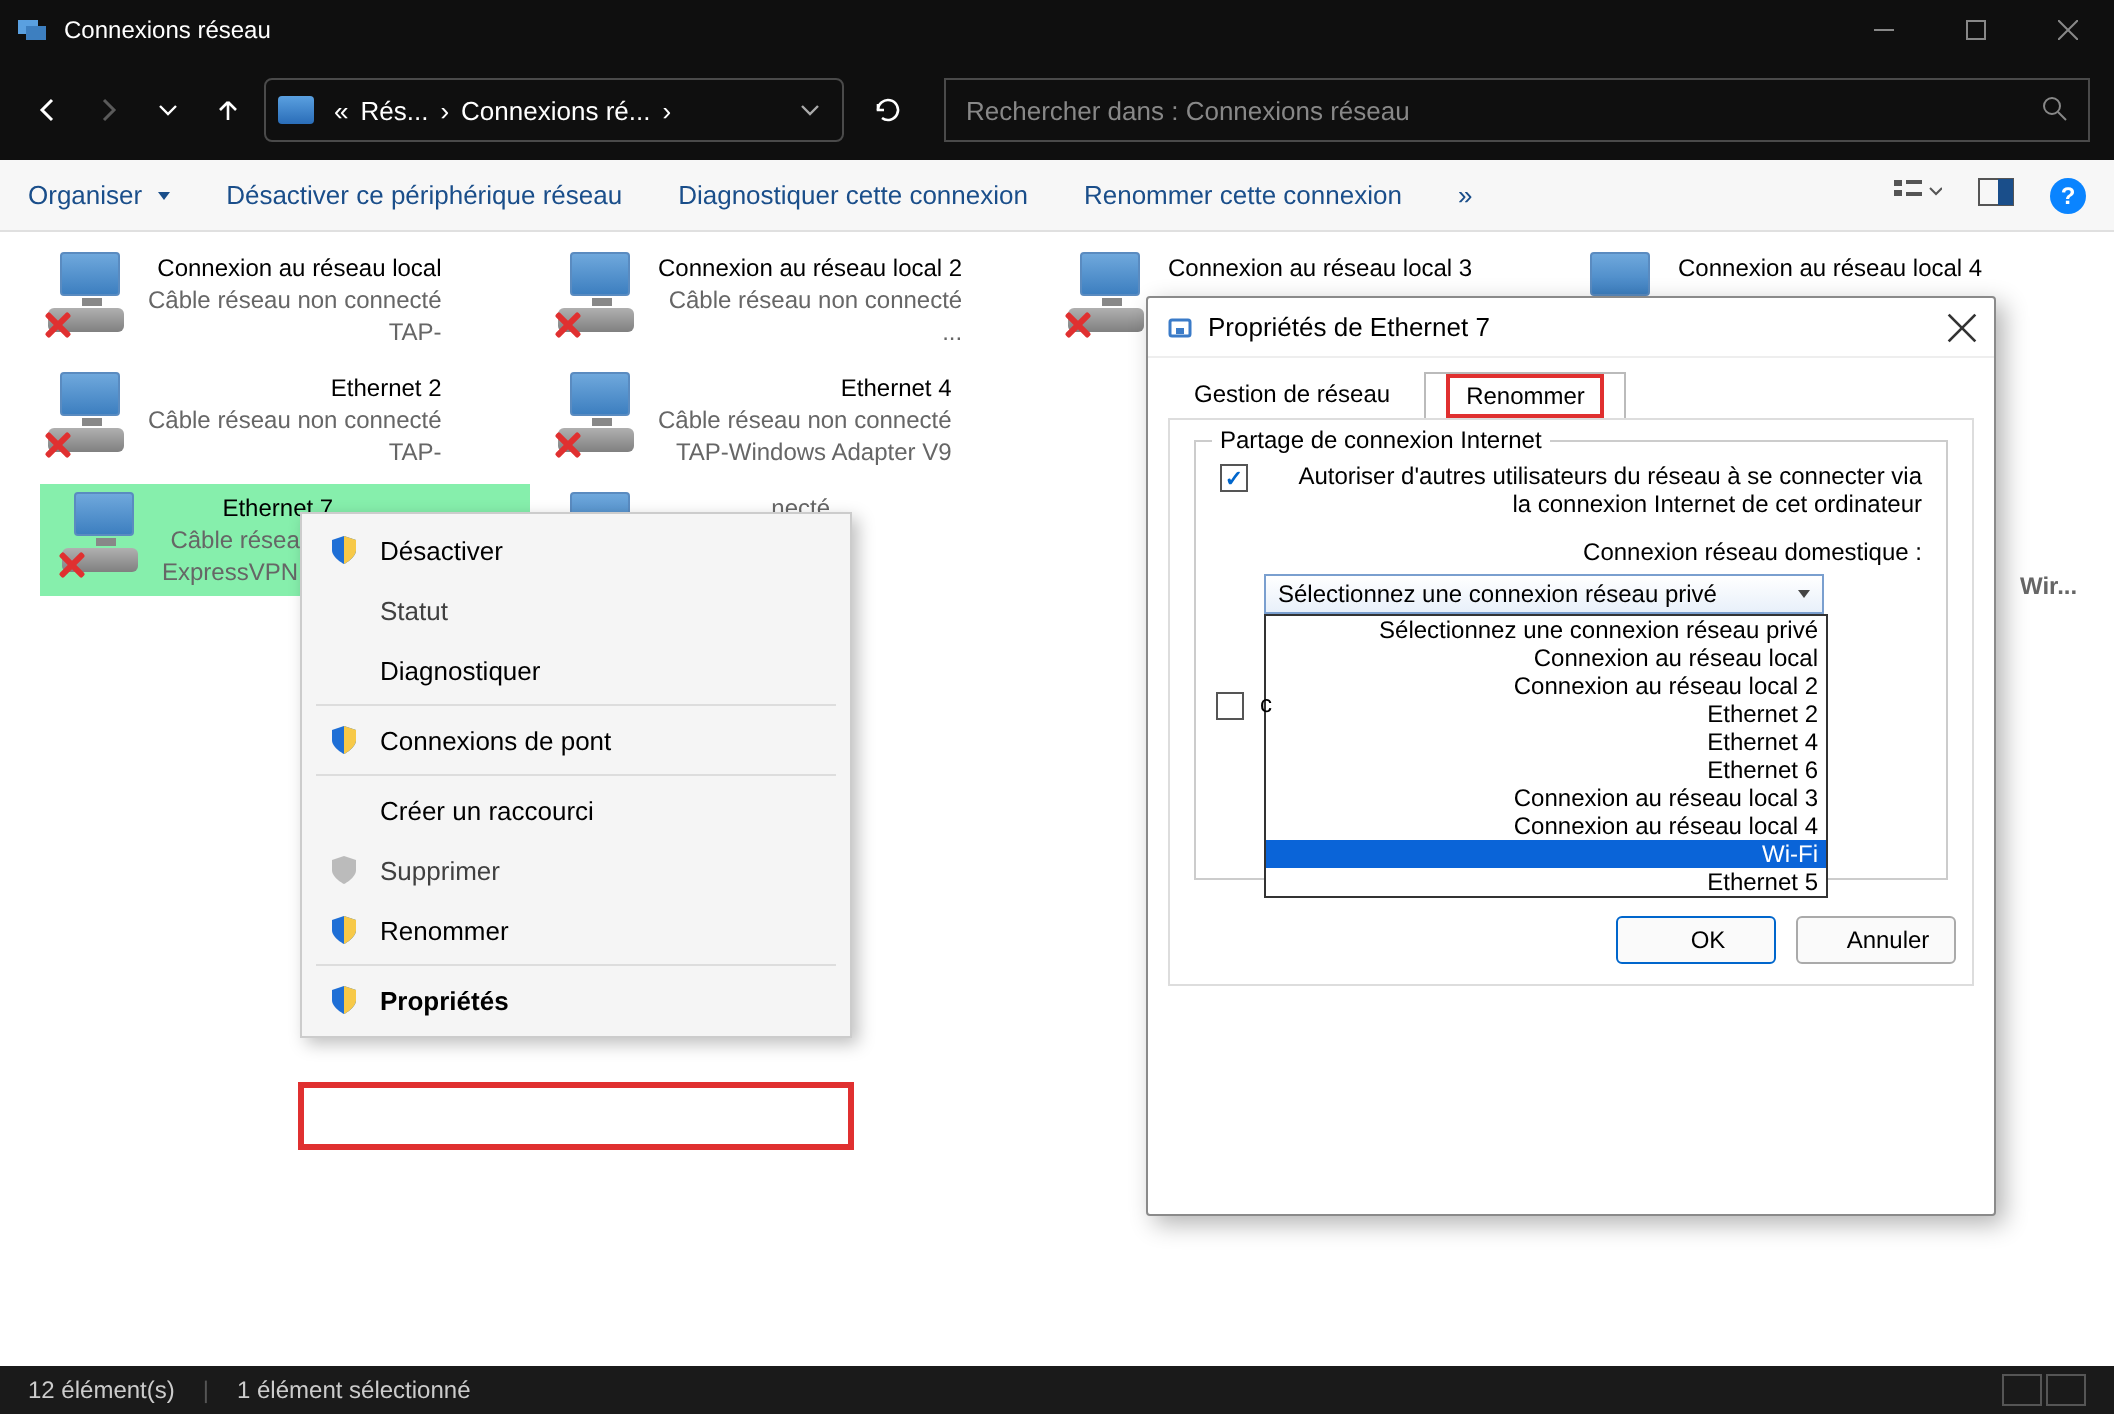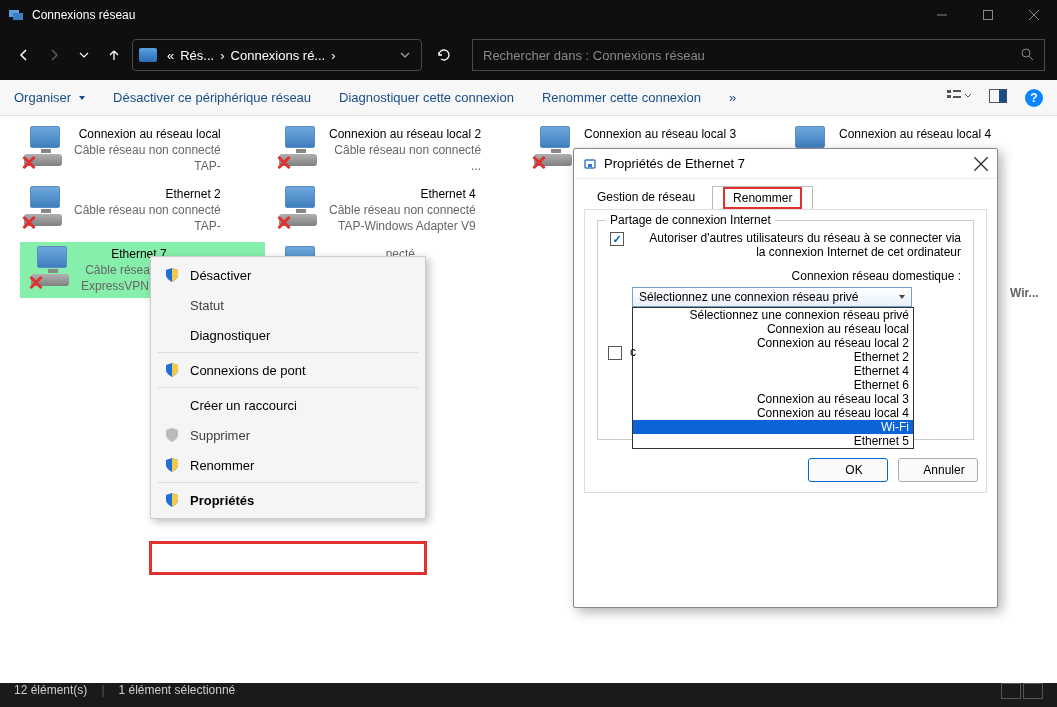--- a/index.html
+++ b/index.html
@@ -83,21 +83,21 @@
 .dl-item.hl { background:#0a64d8; color:#fff;}
 .chkrow2 { display:flex; gap:8px; font-size:12px; margin-top:16px; margin-left:0;}
 .btnrow { display:flex; justify-content:flex-end; gap:10px; margin-top:14px; padding:0 2px 4px 0;}
 .btn { width:80px; height:24px; border:1px solid #aaa; border-radius:3px; background:#fafafa; font-size:12px; display:flex; align-items:center; justify-content:center;padding-left:12px;}
 .btn.primary { border:1px solid #0066cc;}
 
 
 .tiny-right { position:absolute; font-size:12px; color:#666;}
 
 
-.statusbar { position:absolute; bottom:0; left:0; right:0; height:24px; background:#1a1a1a; color:#ccc; font-size:12px; display:flex; align-items:flex-start; padding:0 14px; gap:14px;}
+.statusbar { position:absolute; bottom:0; left:0; right:0; height:24px; background:#1a1a1a; color:#ccc; font-size:12px; display:flex; align-items:center; padding:0 14px; gap:14px;}
 .statusbar .divider { color:#555;}
 .statusbar .right-icons { margin-left:auto; display:flex; gap:2px;}
 .sb-icon { width:20px; height:16px; border:1px solid #555; }
 
 
 .help-circle { width:18px; height:18px; border-radius:50%; background:#0a84ff; color:#fff; display:flex; align-items:center; justify-content:center; font-size:12px; font-weight:bold;}
 </style>
 </head>
 <body>
 

